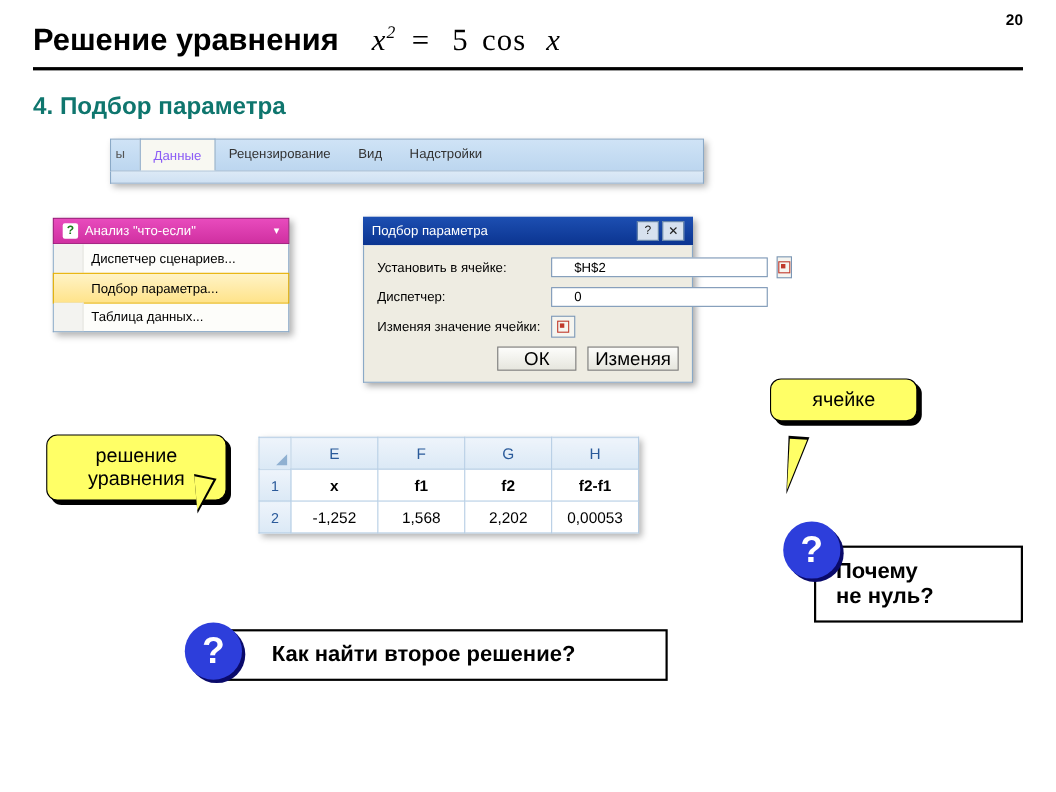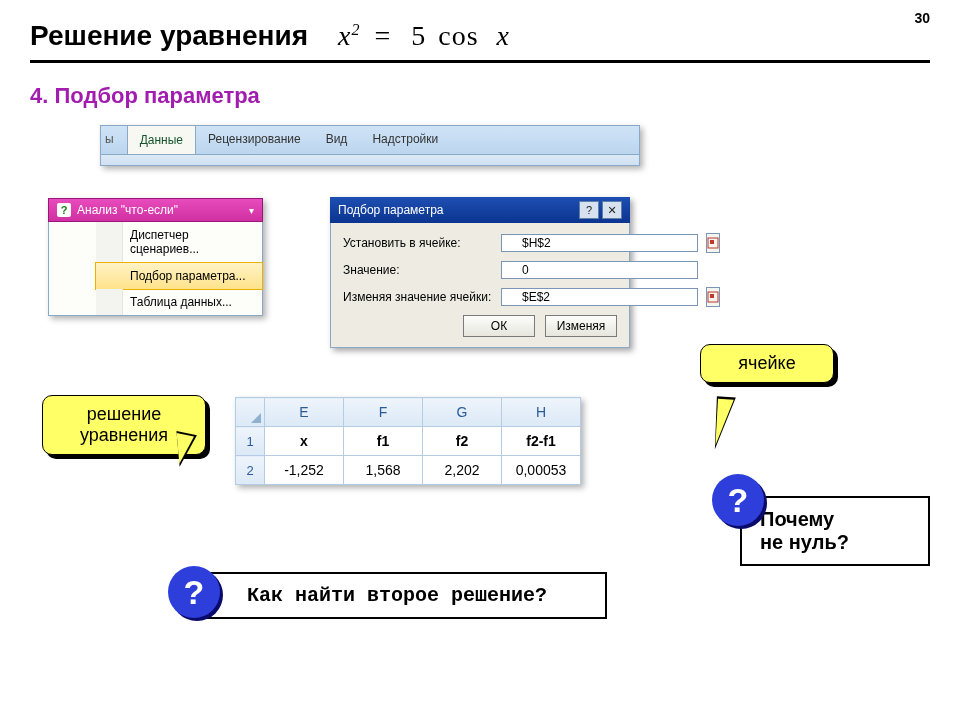--- a/index.html
+++ b/index.html
@@ -39,21 +39,21 @@
   }
   .equation {
     font-family: "Times New Roman", serif;
     font-style: italic;
     font-size: 28px;
     letter-spacing: 1px;
   }
   .equation sup { font-size: 16px; vertical-align: super; }
   .equation .eq-op { font-style: normal; margin: 0 6px; }
   .sub-title {
-    color: #a21caf;
+    color: #0f766e;
     font-size: 22px;
     font-weight: bold;
     margin-bottom: 16px;
   }
 
   
   .ribbon-wrap {
     margin-left: 70px;
     width: 540px;
     box-shadow: 3px 3px 6px rgba(0,0,0,0.3);
@@ -73,21 +73,21 @@
     cursor: pointer;
   }
   .ribbon-tabs .tab.partial {
     padding-left: 4px;
     color: #555;
   }
   .ribbon-tabs .tab.active {
     background: #f8f8f2;
     border: 1px solid #8aa9c7;
     border-bottom: none;
-    color: #14532d;
+    color: #8b5cf6;
     font-weight: normal;
     margin-top: -1px;
     padding-top: 7px;
   }
   .ribbon-body {
     height: 10px;
     background: linear-gradient(#dce9f6, #cfe1f3);
     border: 1px solid #8aa9c7;
     border-top: none;
   }
@@ -118,21 +118,20 @@
     color: #1a7a1a; font-weight: bold; font-size: 11px;
   }
   .whatif-header .dd-arrow {
     margin-left: auto;
     font-size: 10px;
   }
   .whatif-menu {
     background: #fdfdfa;
     border: 1px solid #8aa9c7;
     border-top: none;
-    padding-left: 47px;
   }
   .whatif-menu .mi {
     padding: 6px 10px 6px 34px;
     border-bottom: 1px solid #e6e6e0;
     position: relative;
     cursor: pointer;
   }
   .whatif-menu .mi:last-child { border-bottom: none; }
   .whatif-menu .mi.sel {
     background: linear-gradient(#fff3c6, #ffe38a);
@@ -209,21 +208,21 @@
     display: flex;
     justify-content: flex-end;
     gap: 10px;
     margin-top: 6px;
   }
   .winbtn {
     min-width: 72px;
     height: 22px;
     border: 1px solid #7a7a7a;
     background: linear-gradient(#fdfdfb, #e6e6de);
-    font-size: 12px;
+    font-size: 17px;
     cursor: pointer;
   }
 
   
   .callout {
     position: absolute;
     background: #ffff66;
     border: 1px solid #000;
     border-radius: 10px;
     padding: 8px 16px;
@@ -314,41 +313,41 @@
   
   .qbox {
     position: absolute;
     border: 2px solid #000;
     background: #fff;
     padding: 10px 18px 10px 48px;
     font-size: 20px;
     font-weight: bold;
   }
   .qbox.q1 { left: 740px; top: 496px; width: 150px; padding-left:18px; }
-  .qbox.q2 { left: 195px; top: 572px; width: 340px; padding-left:50px;font-family:Liberation Mono, monospace; }
+  .qbox.q2 { left: 195px; top: 572px; width: 340px; padding-left:50px; }
   .qcircle {
     position: absolute;
     width: 52px; height: 52px;
     background: #2d3edb;
     border-radius: 50%;
     color: #fff;
     font-size: 34px;
     font-weight: bold;
     display: flex; align-items: center; justify-content: center;
     box-shadow: 3px 3px 0 #0a0a6a;
   }
   .qcircle.c1 { left: 712px; top: 474px; }
   .qcircle.c2 { left: 168px; top: 566px; }
 
 </style>
 </head>
 <body>
 
 <div class="slide">
-  <div class="page-num">30</div>
+  <div class="page-num">20</div>
 
   <div class="title-row">
     <div class="main-title">Решение уравнения</div>
     <div class="equation">
       <span>x</span><sup>2</sup>
       <span class="eq-op">=</span>
       <span class="eq-op">5</span><span class="eq-op">cos</span>
       <span style="margin-left:4px;">x</span>
     </div>
   </div>
@@ -397,26 +396,25 @@
         <label>Установить в ячейке:</label>
         <input value="$H$2" style="">
         <span class="refpick">
           <svg viewBox="0 0 12 12">
               <rect x="1" y="1" width="10" height="10" fill="none" stroke="#c0392b" stroke-width="1"></rect>
               <rect x="3" y="3" width="4" height="4" fill="#c0392b"></rect>
             </svg>
         </span>
       </div>
       <div class="dlg-row">
-        <label>Значение:</label>
+        <label>Диспетчер:</label>
         <input value="0" style="">
       </div>
       <div class="dlg-row">
         <label>Изменяя значение ячейки:</label>
-        <input value="$E$2" style="">
         <span class="refpick">
           <svg viewBox="0 0 12 12">
               <rect x="1" y="1" width="10" height="10" fill="none" stroke="#c0392b" stroke-width="1"></rect>
               <rect x="3" y="3" width="4" height="4" fill="#c0392b"></rect>
             </svg>
         </span>
       </div>
       <div class="dlg-buttons">
         <button class="winbtn">ОК</button>
         <button class="winbtn">Изменяя</button>

